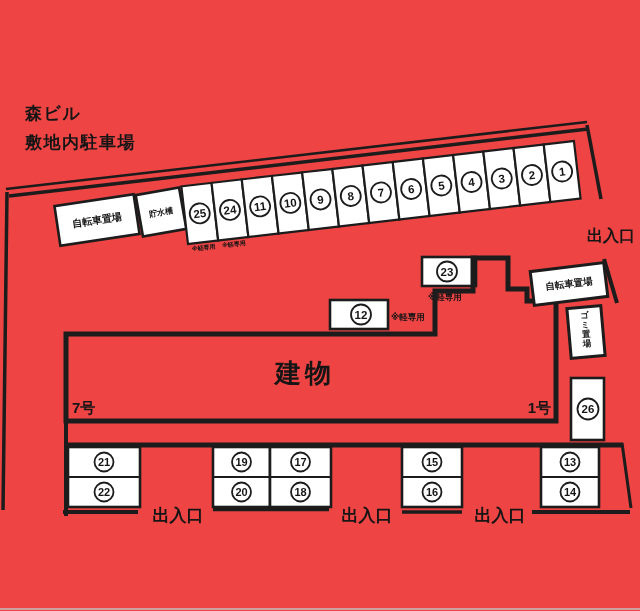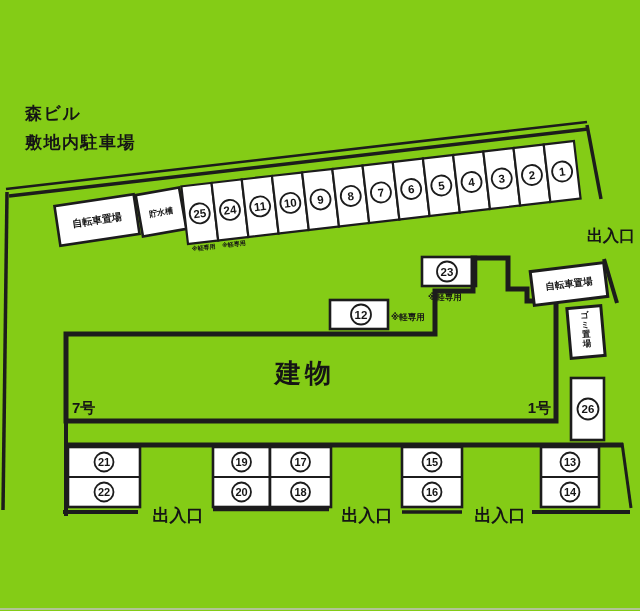--- a/index.html
+++ b/index.html
@@ -1,19 +1,19 @@
 <!DOCTYPE html>
 <html><head>
 <meta charset="utf-8">
 <style>
   html,body{margin:0;padding:0;background:#ffffff;}
   .stage{
     position:relative;
     width:640px;height:611px;
-    background:#84cc16;
+    background:#ef4444;
     font-family:"Liberation Sans","DejaVu Sans",sans-serif;
     overflow:hidden;
   }
   svg{display:block;}
   text{fill:#151515;}
   .jp{font-weight:700;}
   .num{font-weight:700;}
   .box{fill:#ffffff;stroke:#1c1c1c;}
   .wall{fill:none;stroke:#1c1c1c;}
 </style>

